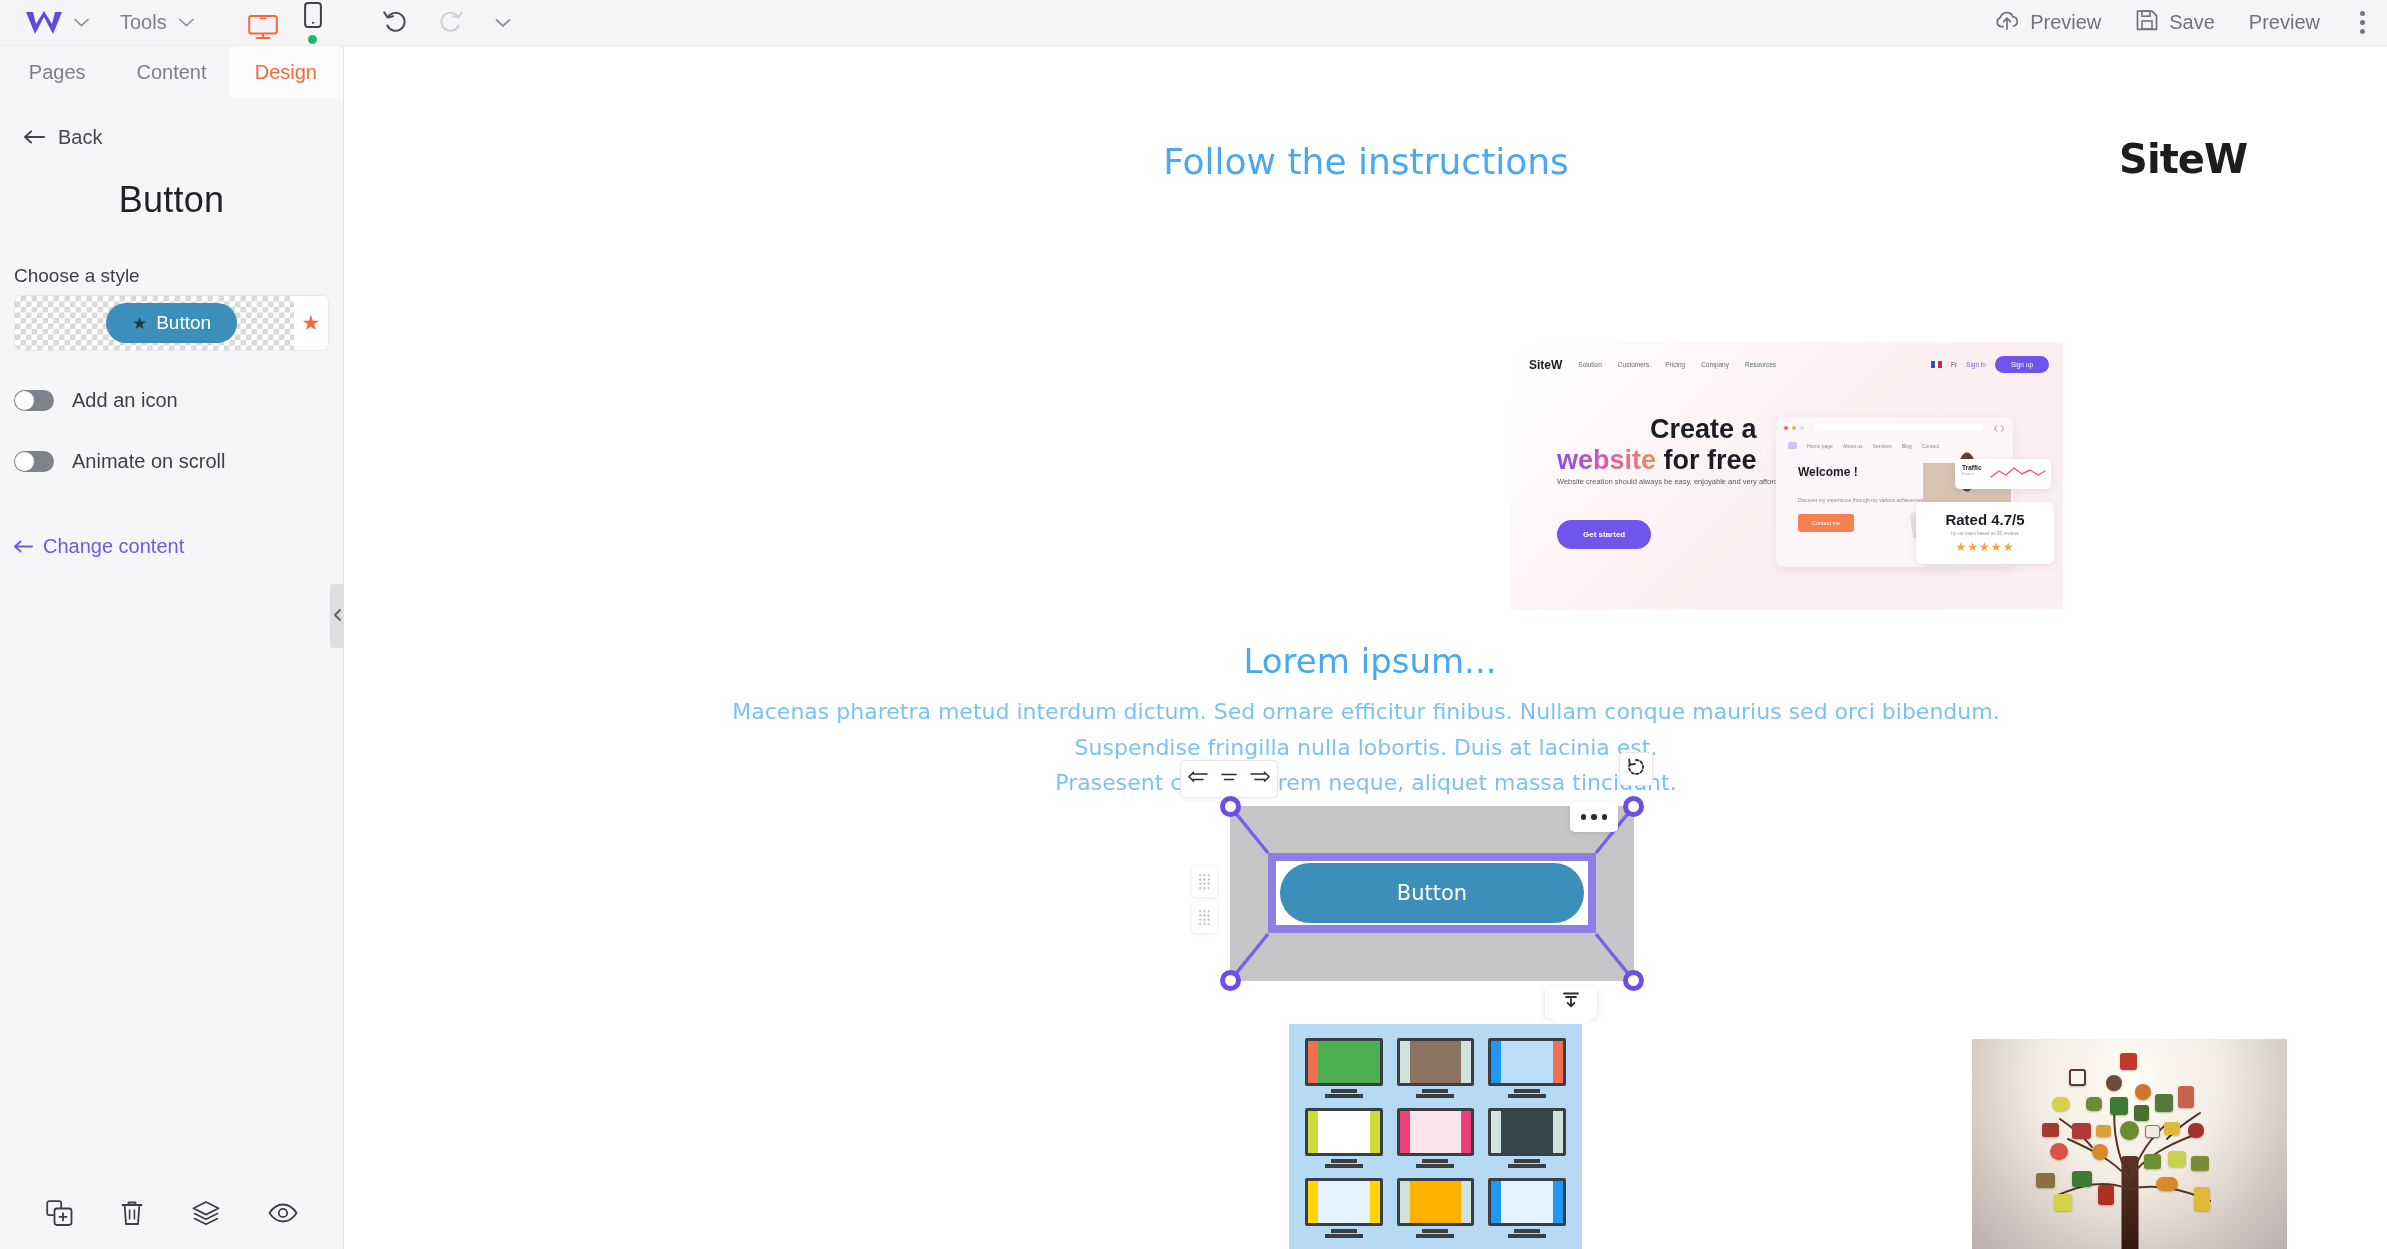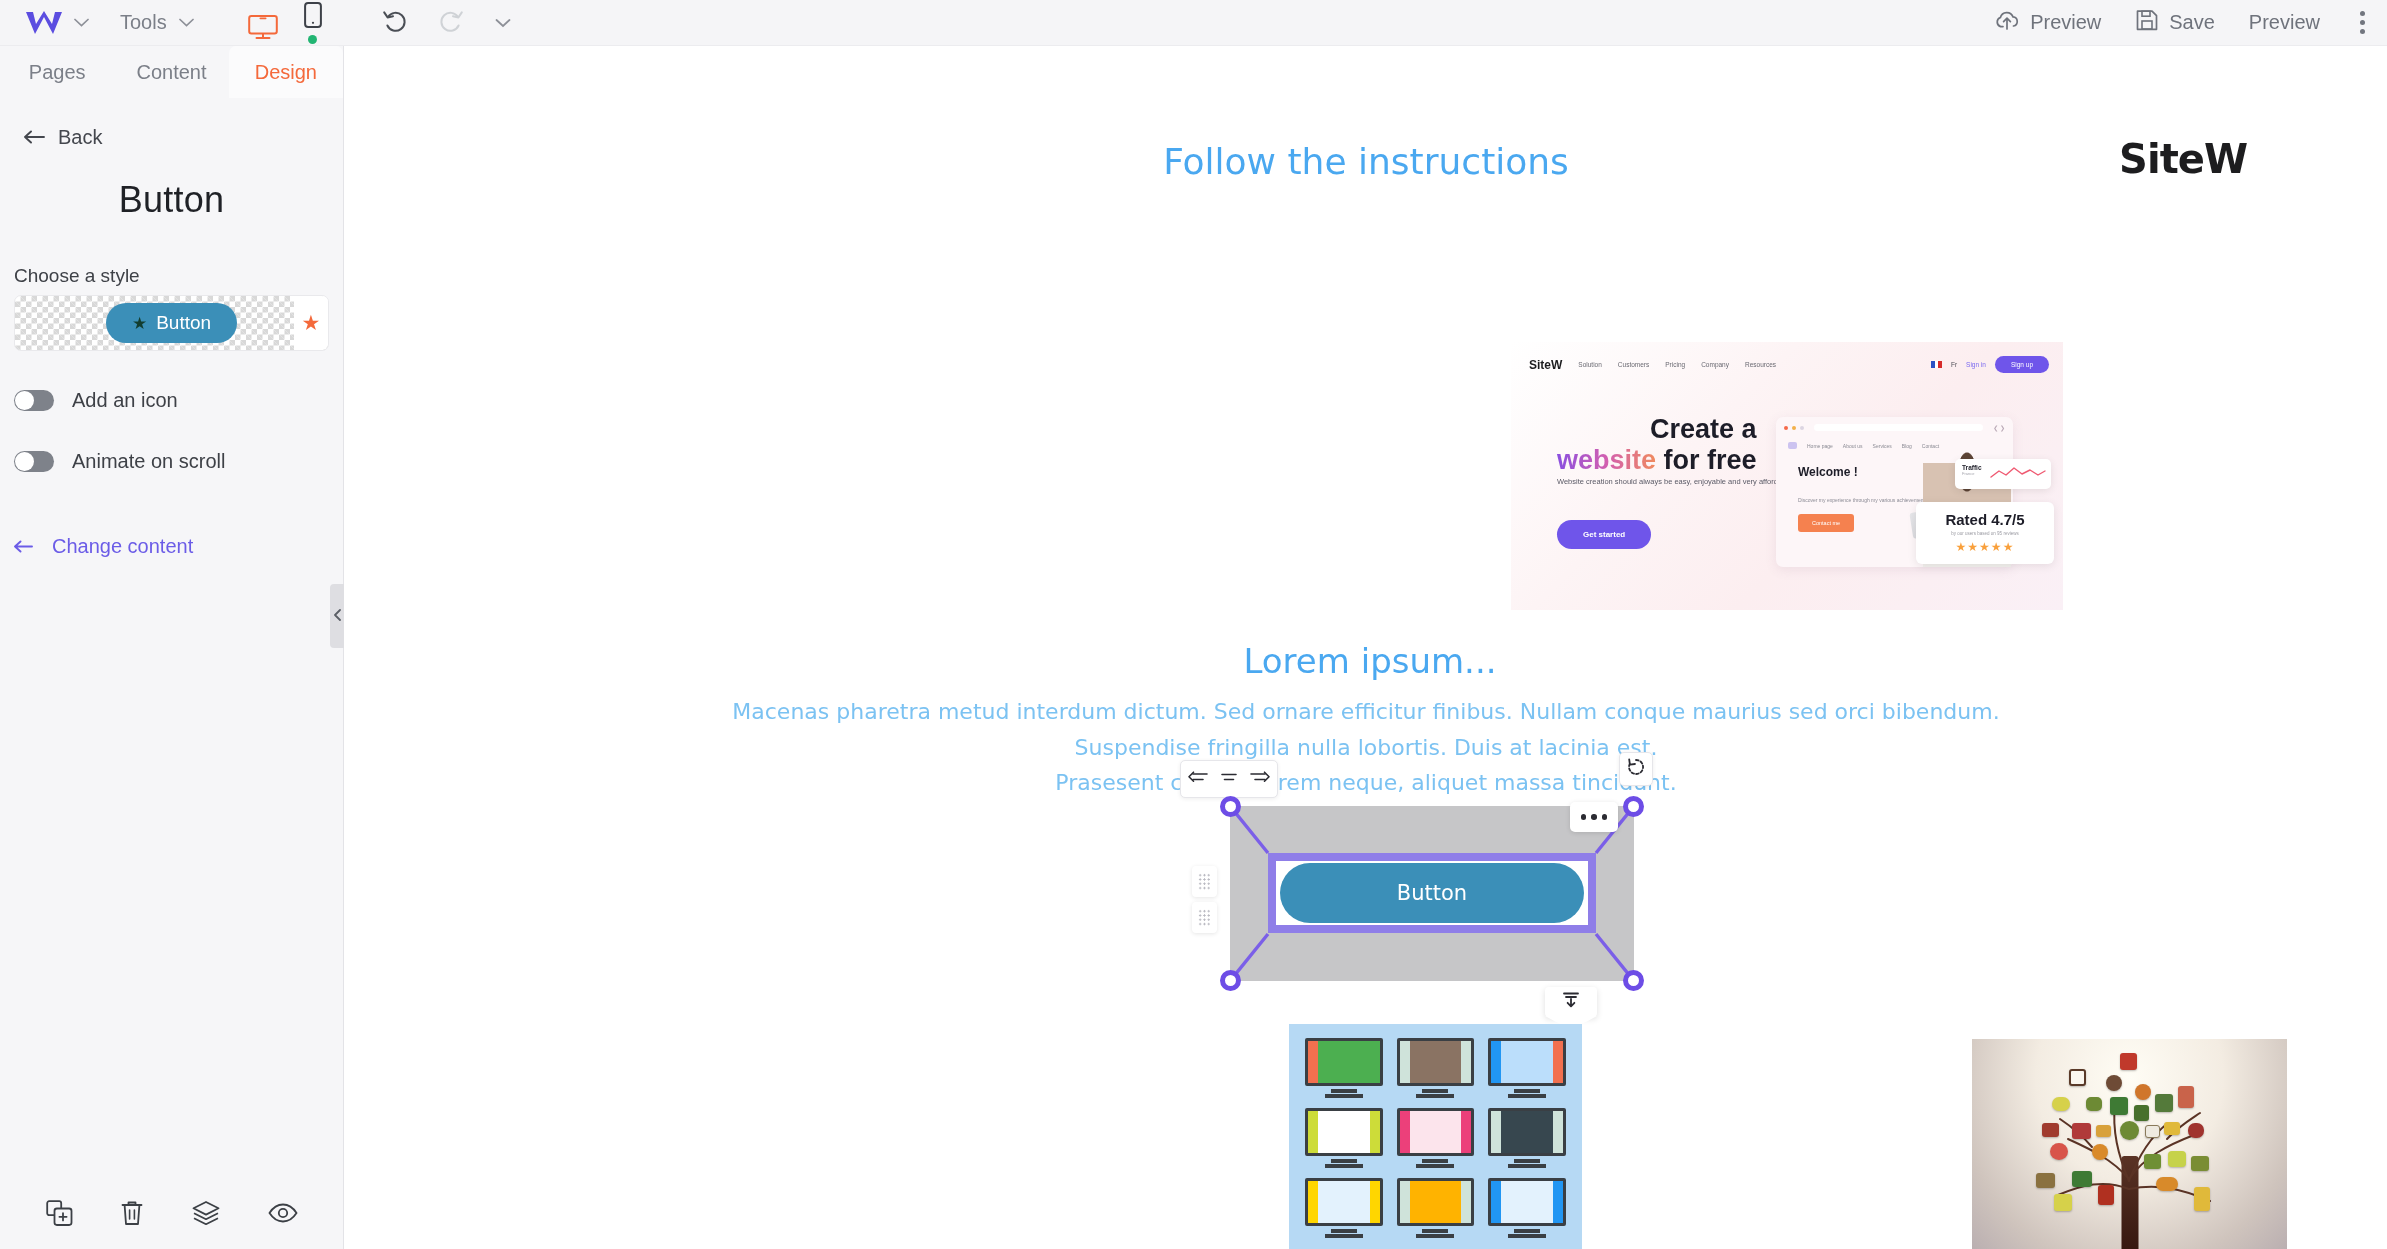--- a/index.html
+++ b/index.html
@@ -94,21 +94,21 @@
     width: 40px; height: 21px; border-radius: 999px; background: #7e828a;
     position: relative; flex: none;
   }
   .toggle .knob {
     position: absolute; left: 1px; top: 1px; width: 19px; height: 19px;
     border-radius: 50%; background: #fff;
   }
   .toggle-label { font-size: 20px; color: #3e4147; }
 
   .change-content {
-    display: flex; align-items: center; gap: 18px;
+    display: flex; align-items: center; gap: 9px;
     margin: 62px 0 0 14px; color: #6b5ce7; font-size: 20px;
   }
 
   .collapse-tab {
     position: absolute; right: -1px; top: 538px; width: 14px; height: 64px;
     background: #dedee2; border-radius: 4px 0 0 4px;
     display: flex; align-items: center; justify-content: center;
     color: #5a5e66; font-size: 13px;
   }
 

